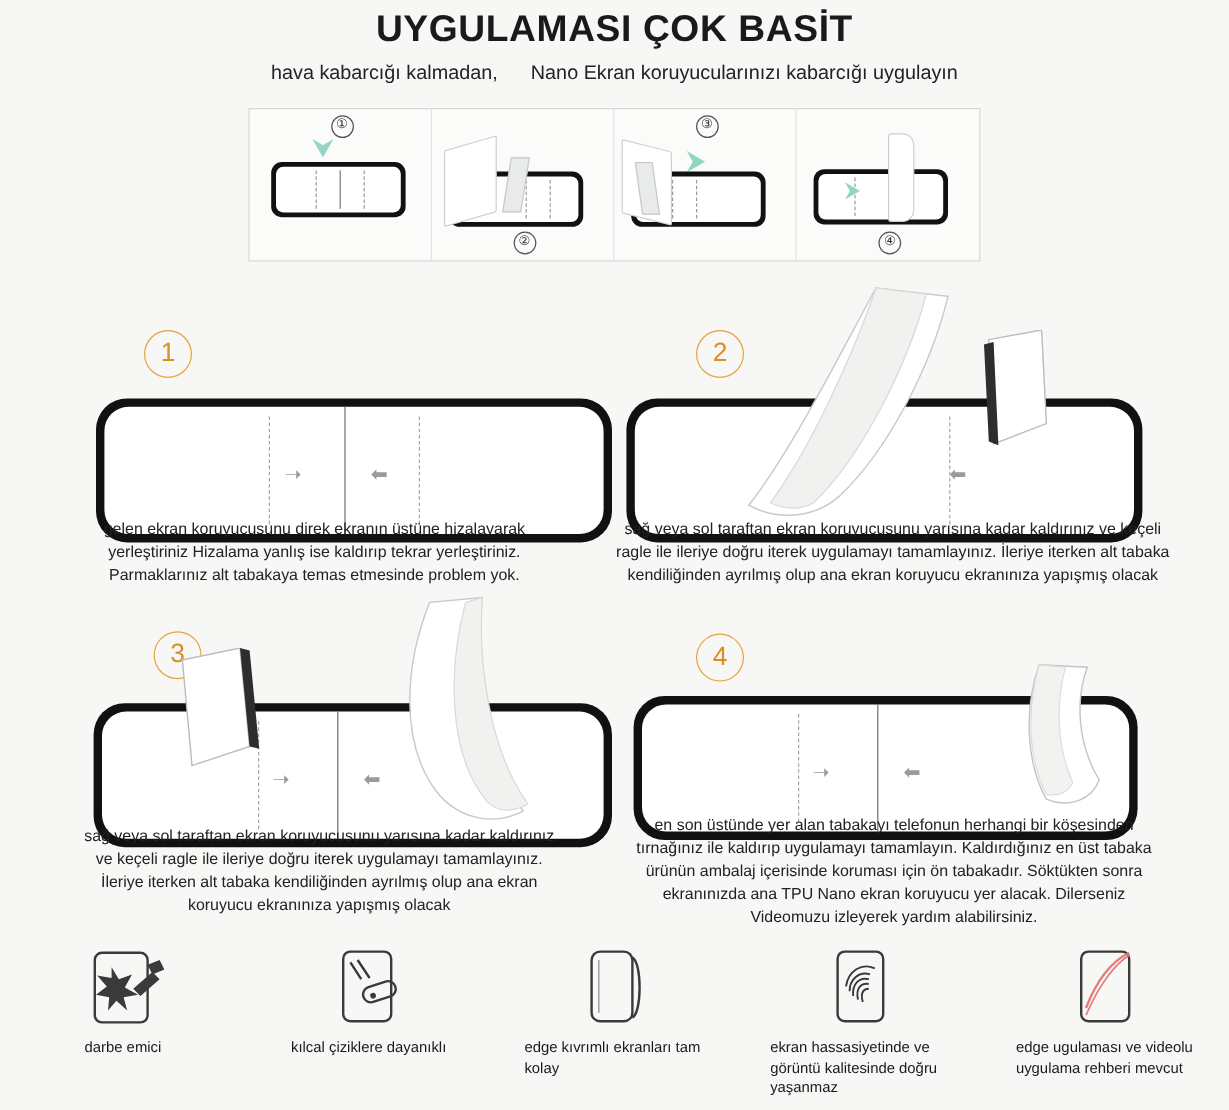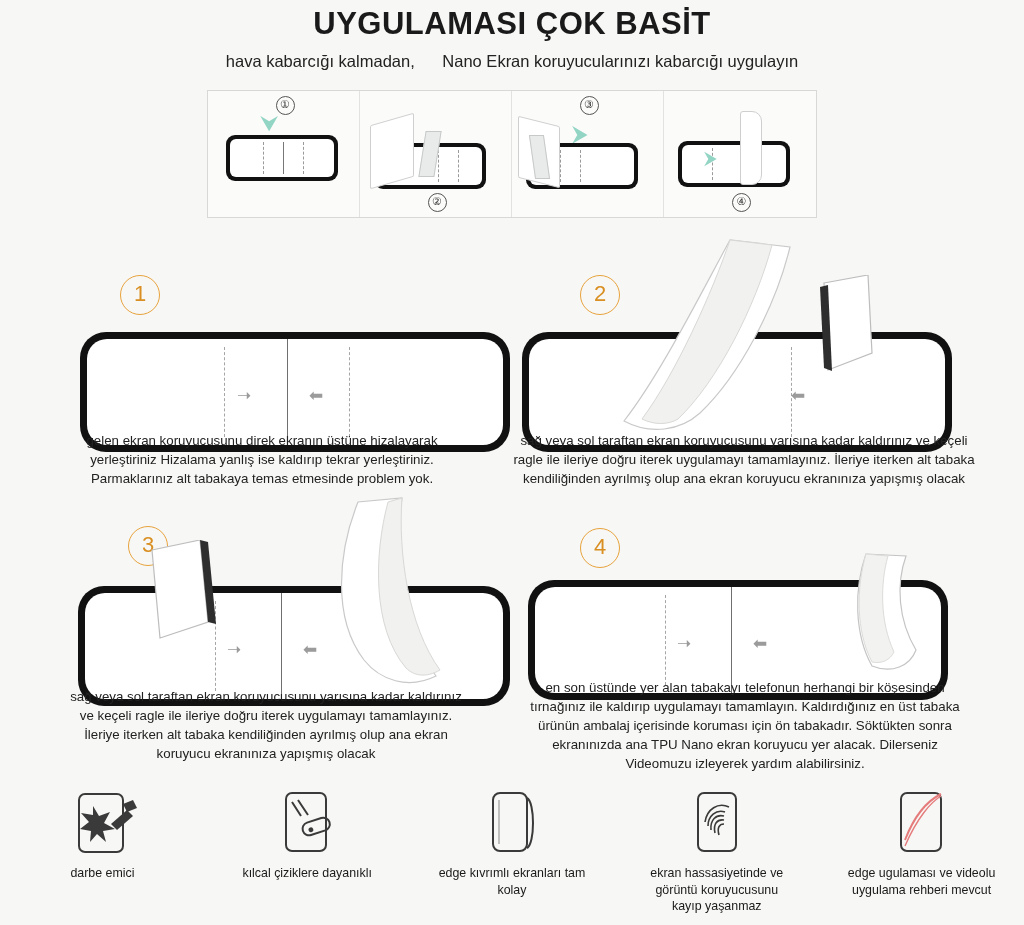--- a/index.html
+++ b/index.html
@@ -107,21 +107,21 @@
     position:absolute;left:0;top:788px;width:1024px;height:130px;
     display:flex;
   }
   .feature{
     flex:1 1 16.66%;
     display:flex;flex-direction:column;align-items:center;
     padding-top:0;
   }
   .feature-ico{height:70px;display:flex;align-items:center;justify-content:center;}
   .feature-label{
-    margin-top:7px;text-align:center;font-size:12.4px;line-height:1.35;color:#1a1a1a;
+    margin-top:7px;font-size:12.4px;line-height:1.35;color:#1a1a1a;
     max-width:150px;
   }
 </style>
 </head>
 <body>
 
 <div class="page">
 
   <div class="title">UYGULAMASI ÇOK BASİT</div>
   <div class="subtitle-row">
@@ -313,21 +313,21 @@
           <rect x="16" y="3" width="38" height="58" rx="6" fill="none" stroke="#3a3a3a" stroke-width="2"></rect>
           <g fill="none" stroke="#3a3a3a" stroke-width="1.6">
             <path d="M26 36 c0 -10 8 -17 17 -14"></path>
             <path d="M29 40 c-1 -10 5 -16 13 -14"></path>
             <path d="M33 43 c-2 -9 2 -14 9 -13"></path>
             <path d="M37 45 c-2 -7 0 -11 5 -11"></path>
             <path d="M23 32 c2 -13 13 -20 24 -15"></path>
           </g>
         </svg>
       </div>
-      <div class="feature-label">ekran hassasiyetinde ve görüntü koruyucusunu kayıp yaşanmaz</div>
+      <div class="feature-label">ekran hassasiyetinde ve görüntü kalitesinde doğru yaşanmaz</div>
     </div>
 
 
     <div class="feature">
       <div class="feature-ico">
         <svg width="70" height="66" viewBox="0 0 70 66">
           <rect x="14" y="3" width="40" height="58" rx="6" fill="none" stroke="#3a3a3a" stroke-width="2"></rect>
           <path d="M18 50 c10 -26 24 -40 36 -46" fill="none" stroke="#e57b7b" stroke-width="2"></path>
           <path d="M18 56 c12 -28 26 -44 36 -50" fill="none" stroke="#e57b7b" stroke-width="1.4"></path>
         </svg>

